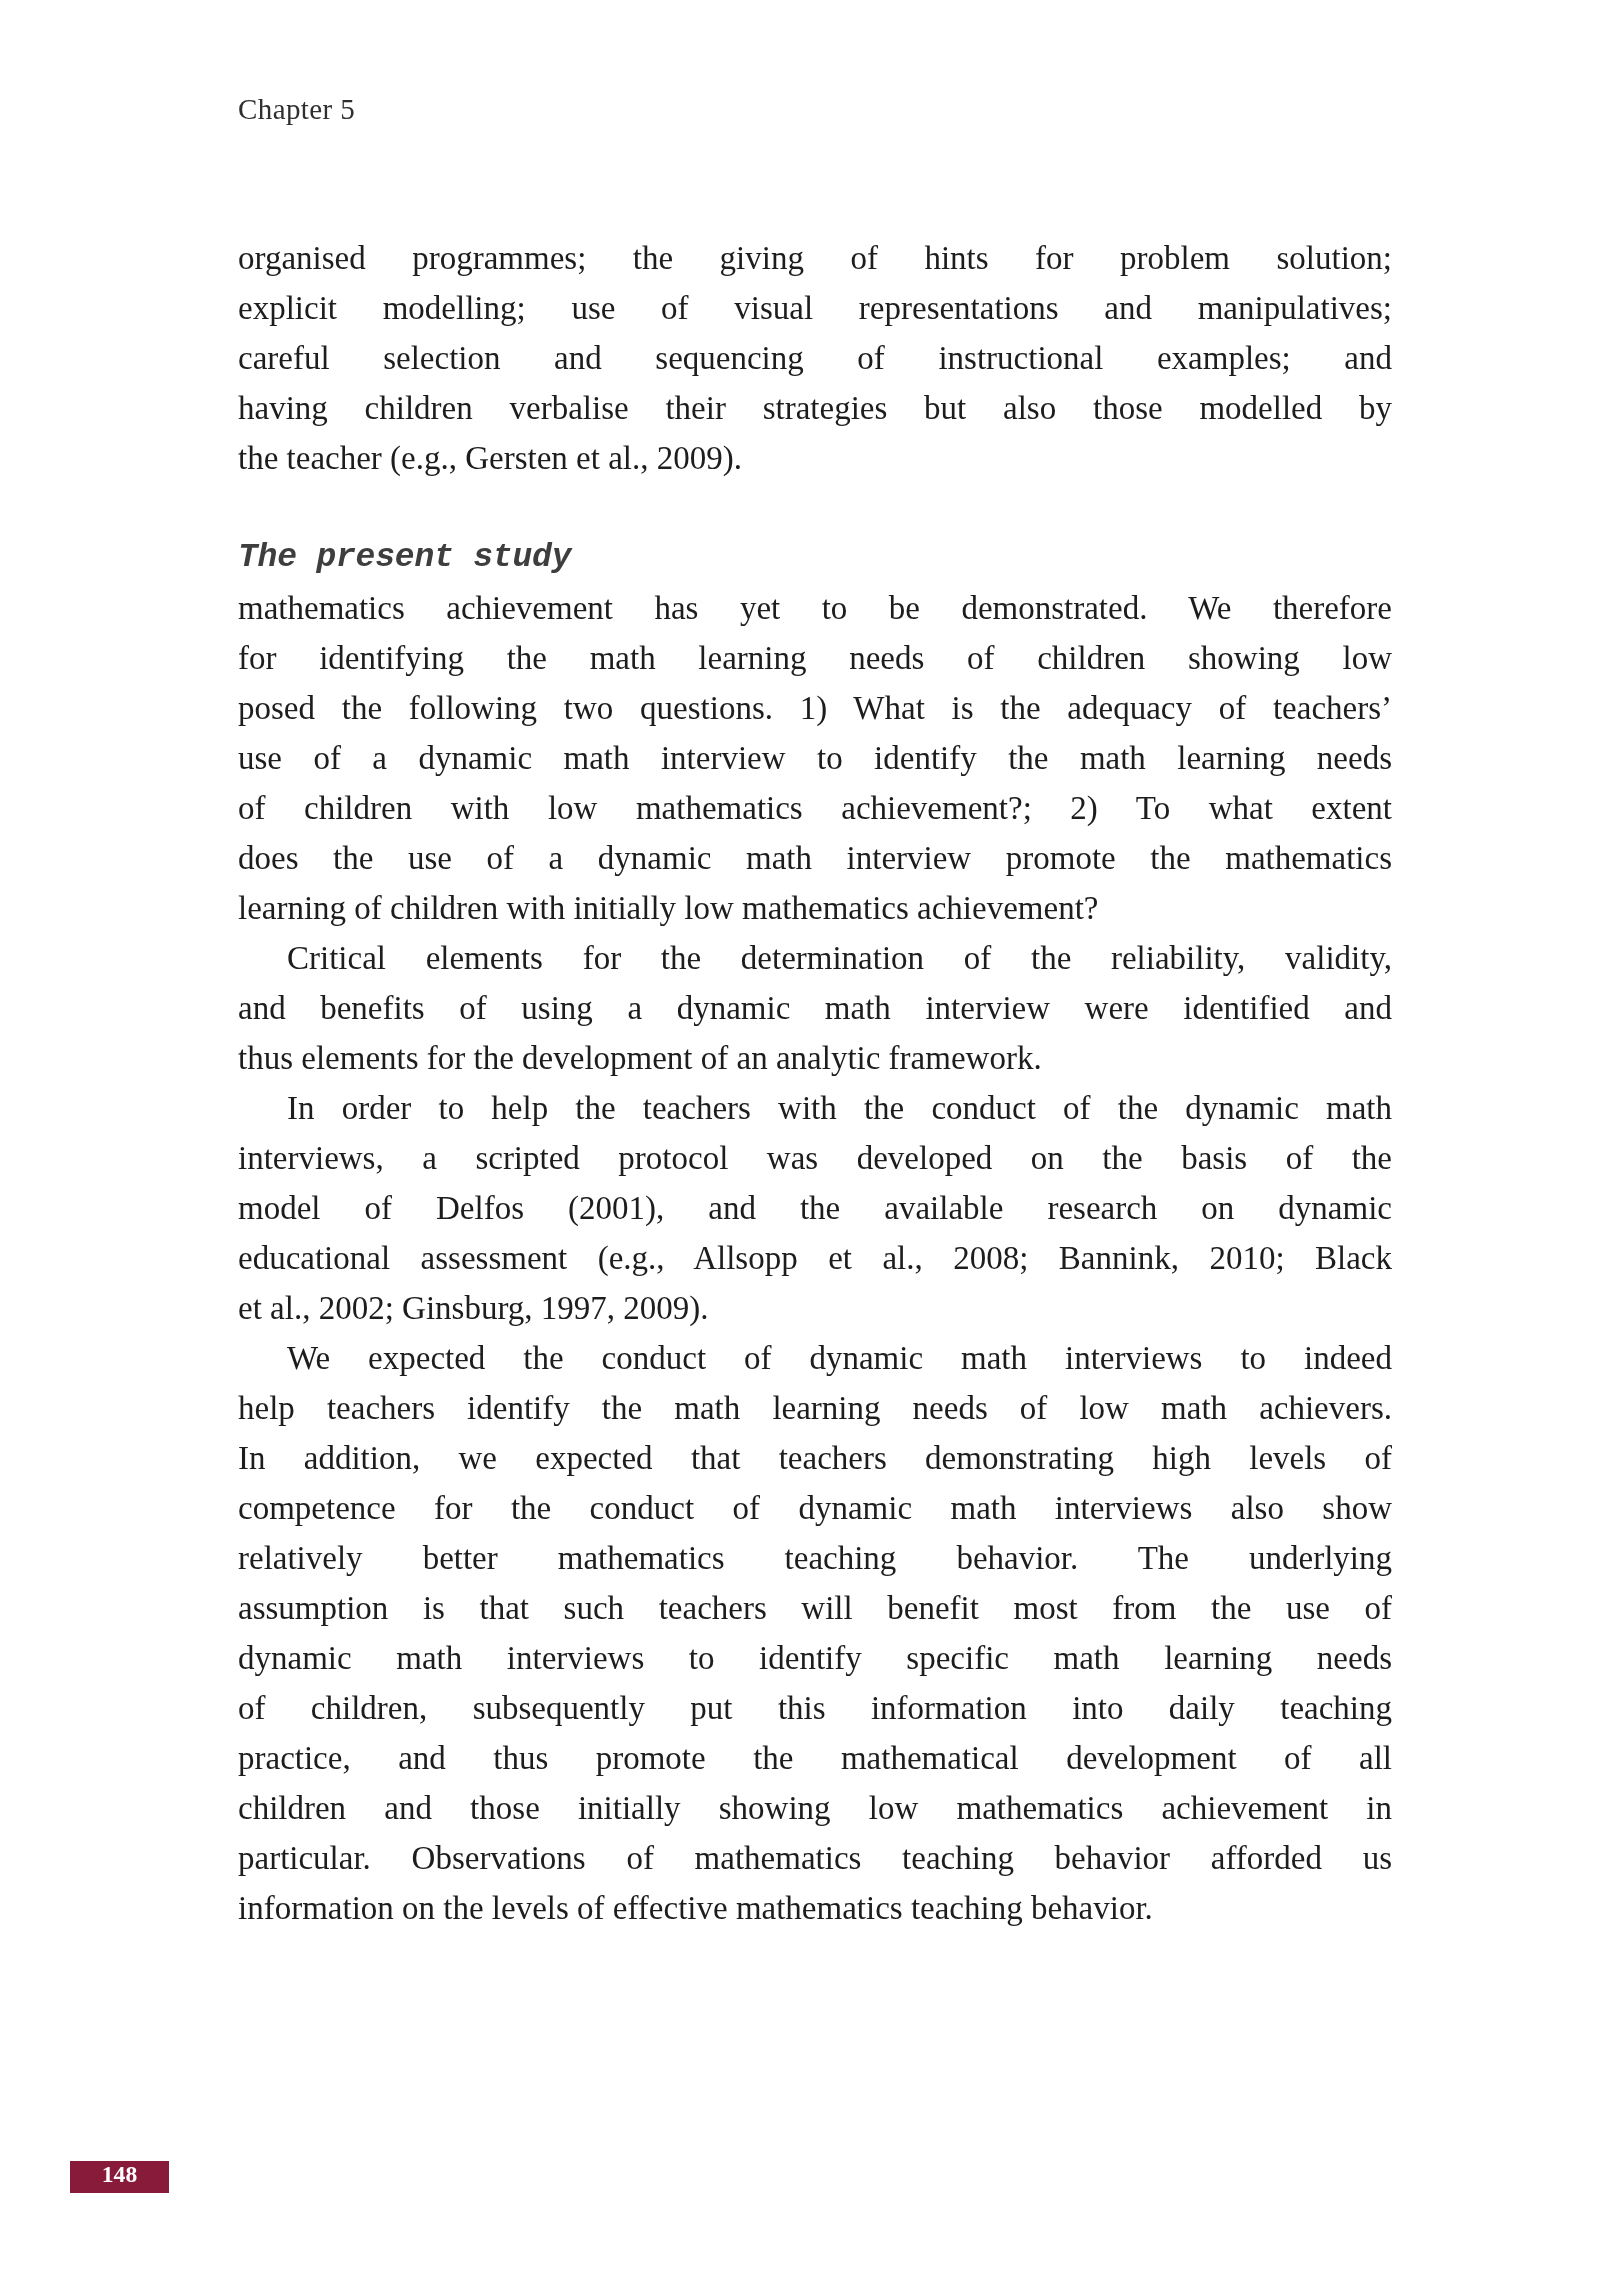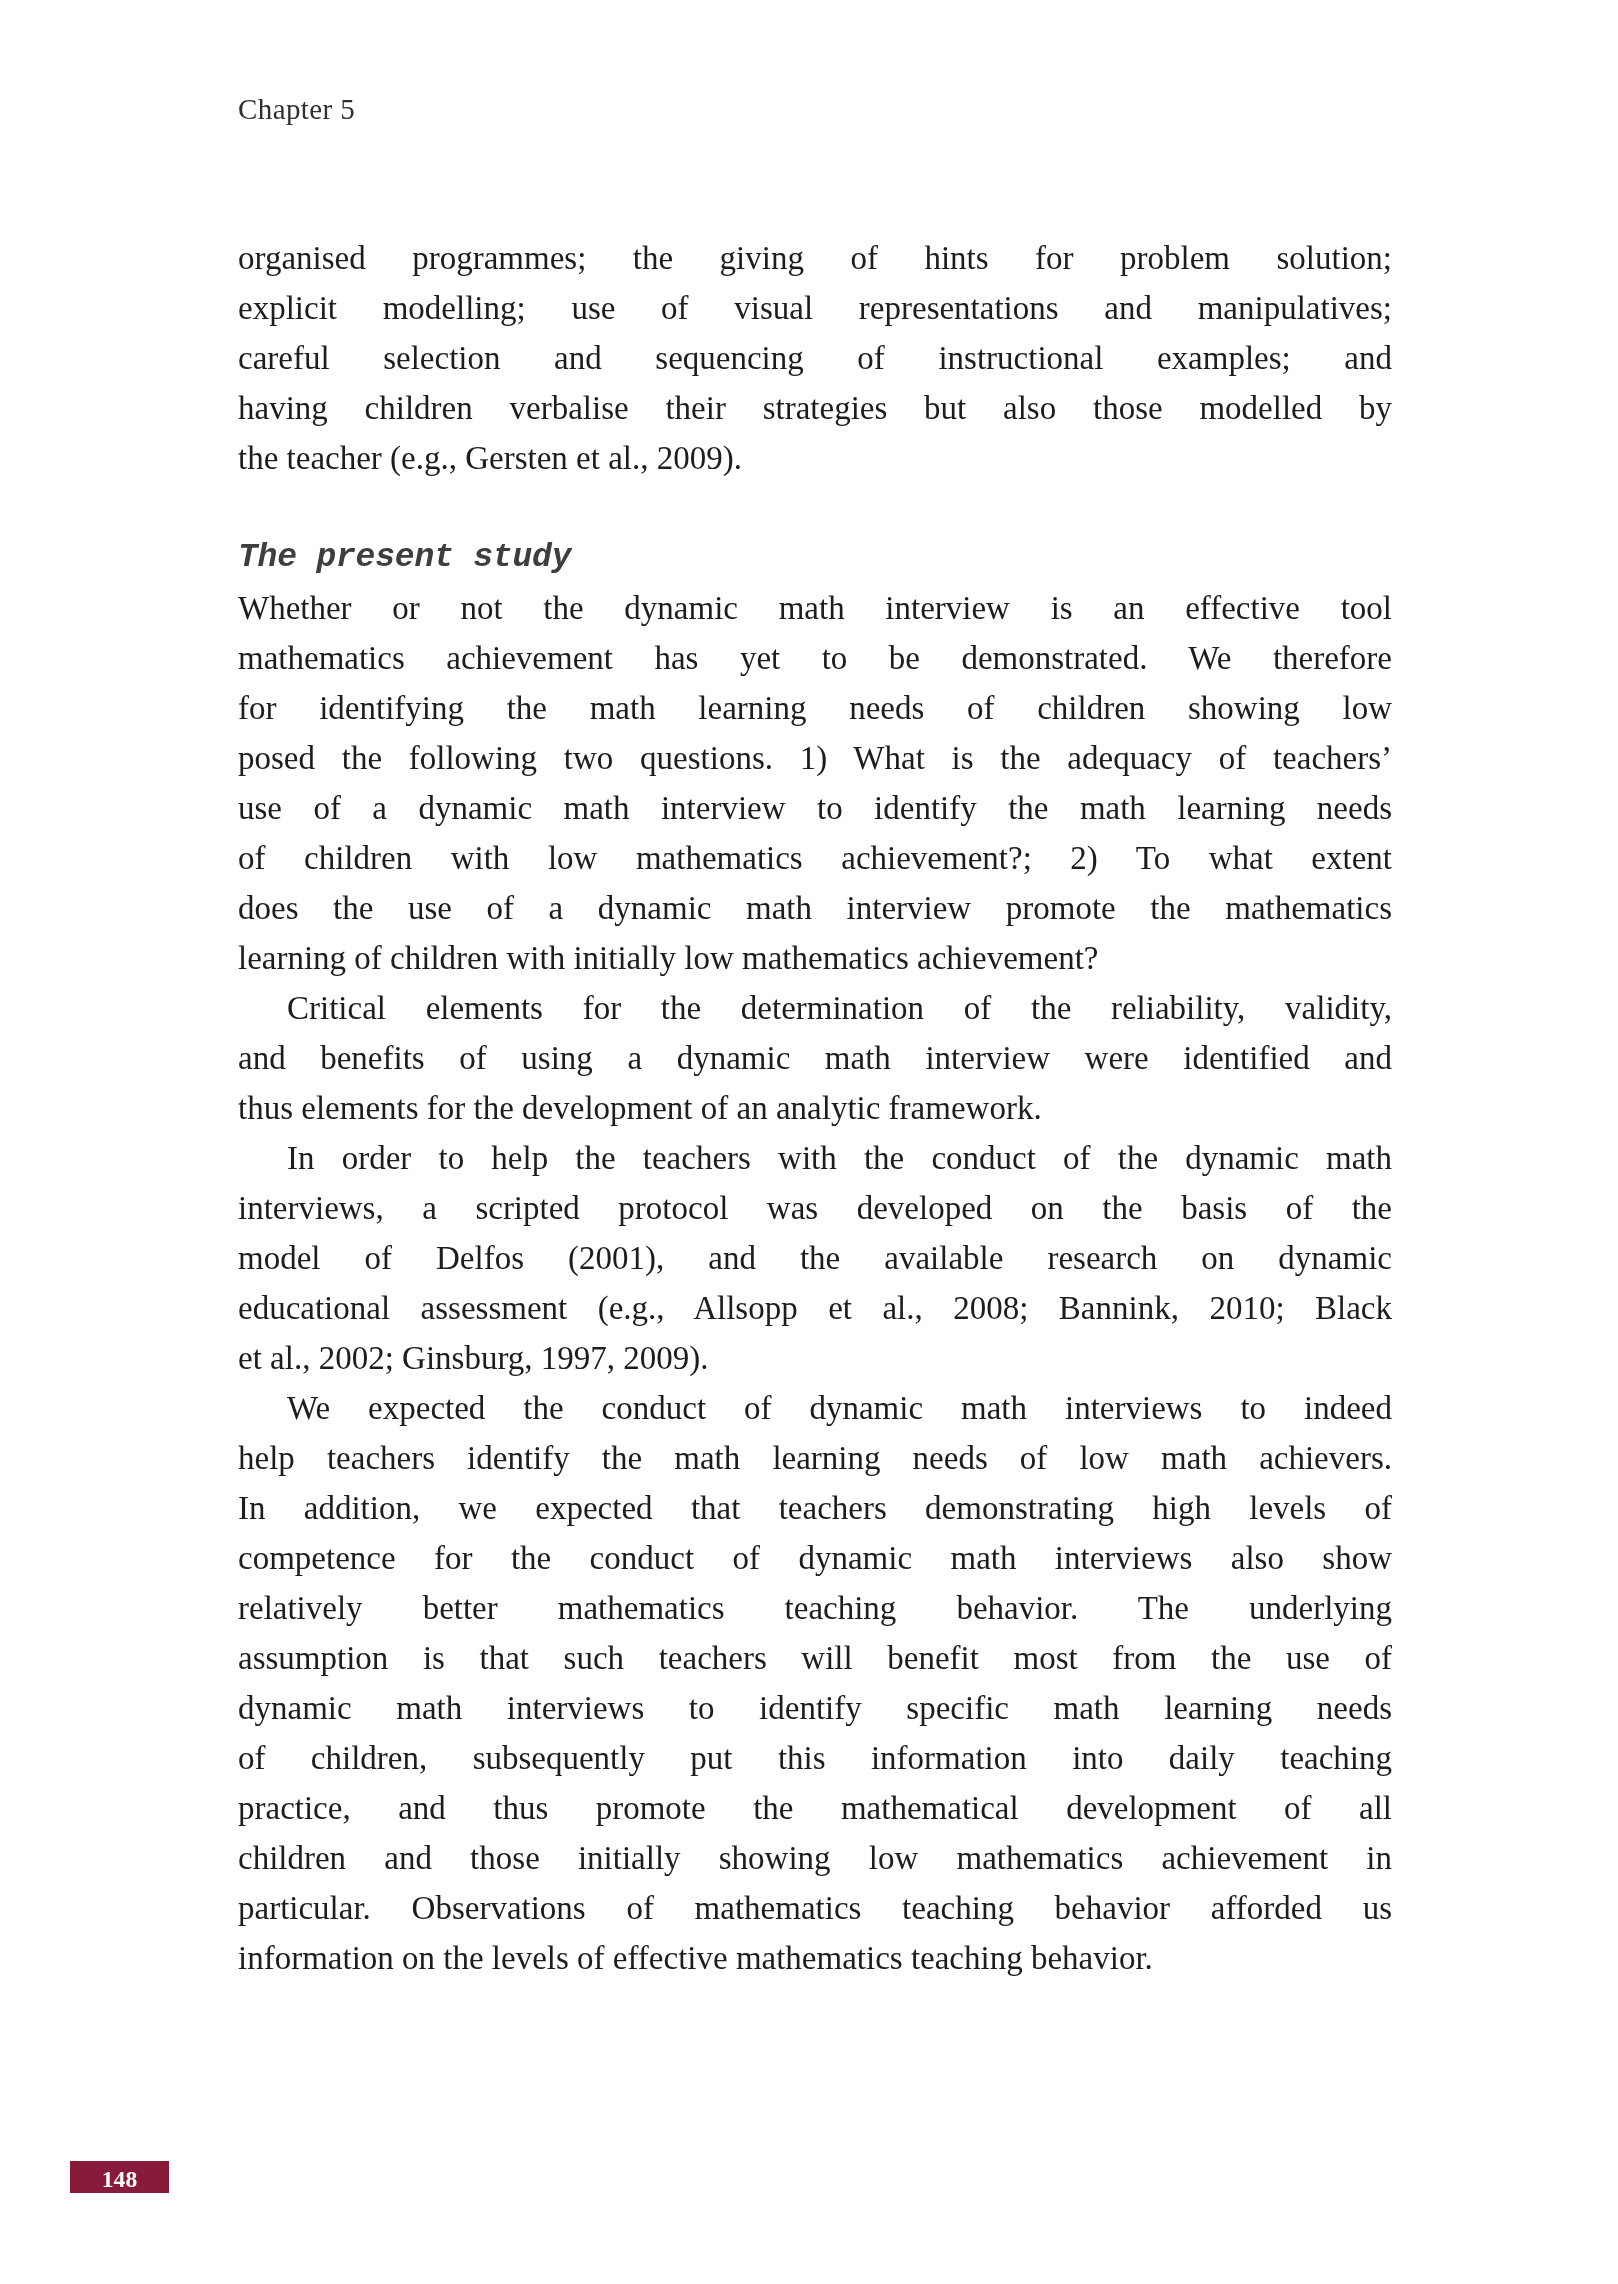--- a/index.html
+++ b/index.html
@@ -46,21 +46,21 @@
     color: #3e3e3e;
     letter-spacing: -0.2px;
   }
   .badge {
     position: absolute;
     left: 70px;
     top: 2161px;
     width: 99px;
     height: 32px;
     display: flex;
-    align-items: flex-end;
+    align-items: flex-start;
     justify-content: center;
     background: #871b39;
     color: #ffffff;
     font-weight: bold;
     font-size: 23.6px;
     font-family: "Liberation Serif", "DejaVu Serif", serif;
   }
 </style>
 </head>
 <body>
@@ -71,21 +71,20 @@
   <div class="content">
       <div class="para">
         <div class="line">organised programmes; the giving of hints for problem solution;</div>
         <div class="line">explicit modelling; use of visual representations and manipulatives;</div>
         <div class="line">careful selection and sequencing of instructional examples; and</div>
         <div class="line">having children verbalise their strategies but also those modelled by</div>
         <div class="line last">the teacher (e.g., Gersten et al., 2009).</div>
       </div>
       <div class="heading">The present study</div>
       <div class="para">
-        <div class="line">Whether or not the dynamic math interview is an effective tool</div>
         <div class="line">mathematics achievement has yet to be demonstrated. We therefore</div>
         <div class="line">for identifying the math learning needs of children showing low</div>
         <div class="line">posed the following two questions. 1) What is the adequacy of teachers’</div>
         <div class="line">use of a dynamic math interview to identify the math learning needs</div>
         <div class="line">of children with low mathematics achievement?; 2) To what extent</div>
         <div class="line">does the use of a dynamic math interview promote the mathematics</div>
         <div class="line last">learning of children with initially low mathematics achievement?</div>
       </div>
       <div class="para">
         <div class="line indent">Critical elements for the determination of the reliability, validity,</div>

